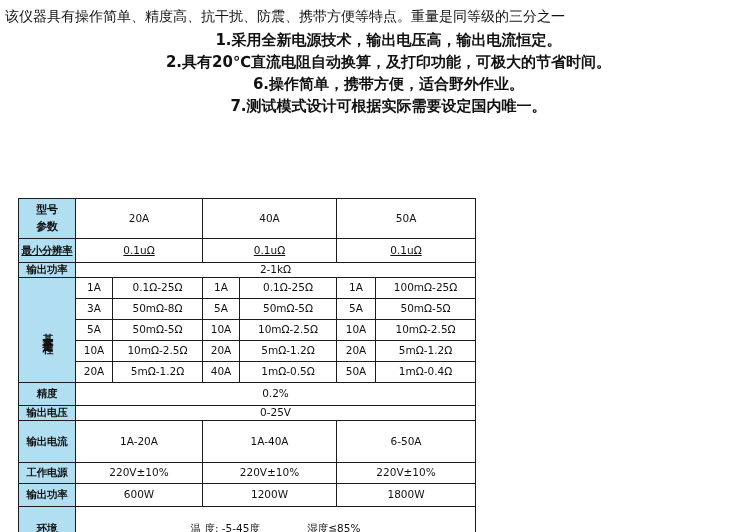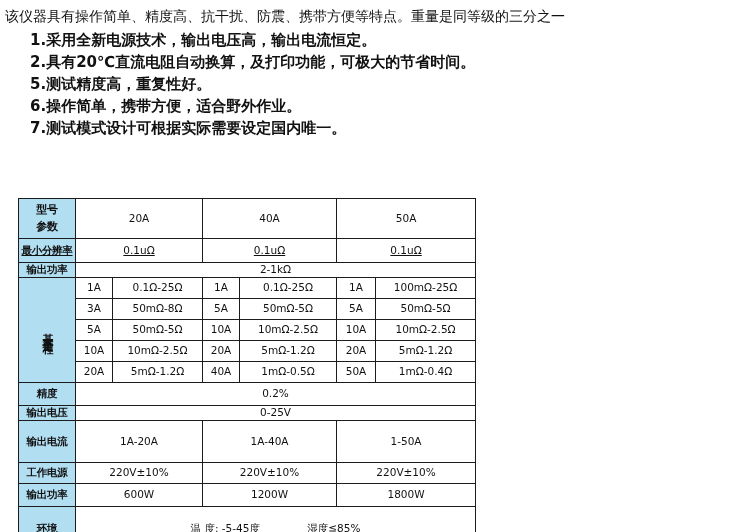--- a/index.html
+++ b/index.html
@@ -30,20 +30,21 @@
   }
   .feature-list{
     list-style:none;
     margin-left:25px;
   }
   .feature-list li{
     font-size:15px;
     font-weight:700;
     line-height:22px;
     white-space:nowrap;
+    text-align:center;
   }
   table.spec{
     position:absolute;
     left:18px;
     top:198px;
     border-collapse:collapse;
     table-layout:fixed;
     width:457px;
     border-radius:22px;
   }
@@ -80,21 +81,20 @@
   tr.h18{height:18px;font-style:italic;}
 </style>
 </head>
 <body>
 
 <div class="intro">
   <div class="headline">该仪器具有操作简单、精度高、抗干扰、防震、携带方便等特点。重量是同等级的三分之一</div>
   <ul class="feature-list">
     <li>1.采用全新电源技术，输出电压高，输出电流恒定。</li>
     <li>2.具有20℃直流电阻自动换算，及打印功能，可极大的节省时间。</li>
-    <li>5.测试精度高，重复性好。</li>
     <li>6.操作简单，携带方便，适合野外作业。</li>
     <li>7.测试模式设计可根据实际需要设定国内唯一。</li>
   </ul>
 </div>
 
 <table class="spec">
   <colgroup>
     <col style="width:57px">
     <col style="width:37px">
       <col style="width:90px">
@@ -175,21 +175,21 @@
 
     <tr class="h15">
       <td class="lbl">输出电压</td>
       <td colspan="6">0-25V</td>
     </tr>
 
     <tr class="h42">
       <td class="lbl">输出电流</td>
       <td colspan="2">1A-20A</td>
       <td colspan="2">1A-40A</td>
-      <td colspan="2">1-50A</td>
+      <td colspan="2">6-50A</td>
     </tr>
 
     <tr class="h21">
       <td class="lbl">工作电源</td>
       <td colspan="2">220V±10%</td>
       <td colspan="2">220V±10%</td>
       <td colspan="2">220V±10%</td>
     </tr>
 
     <tr class="h17">

